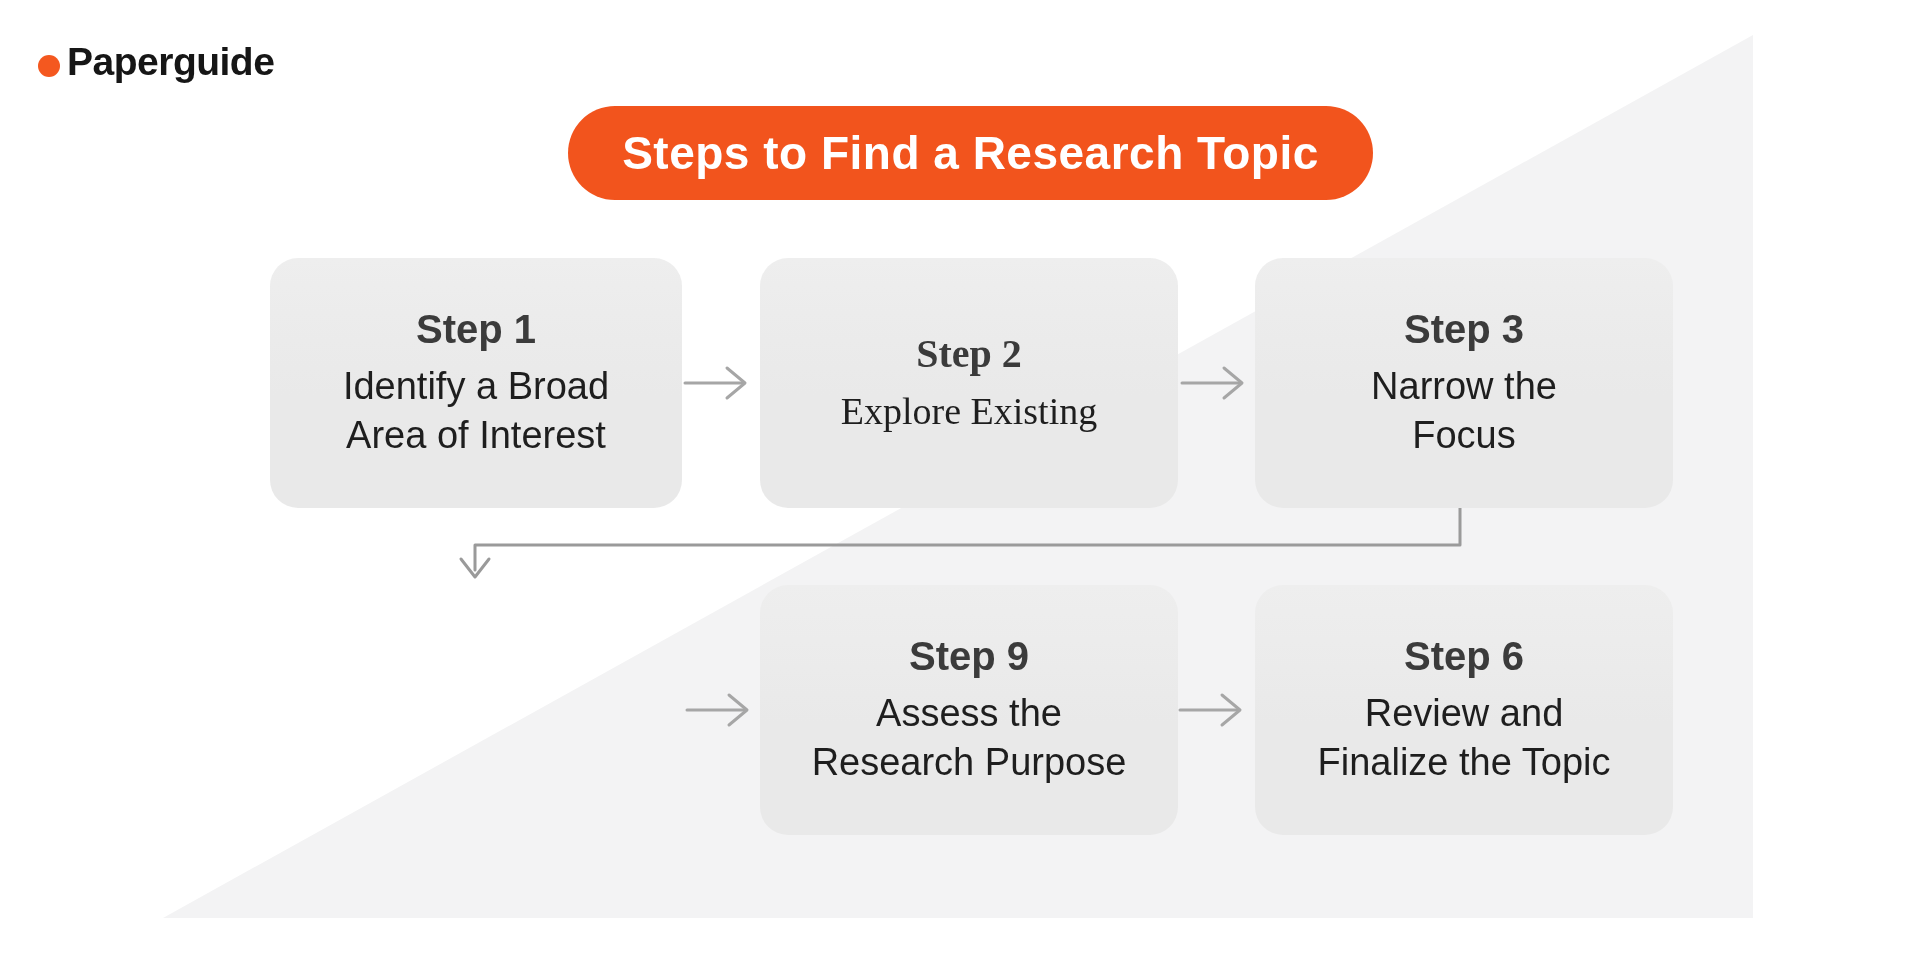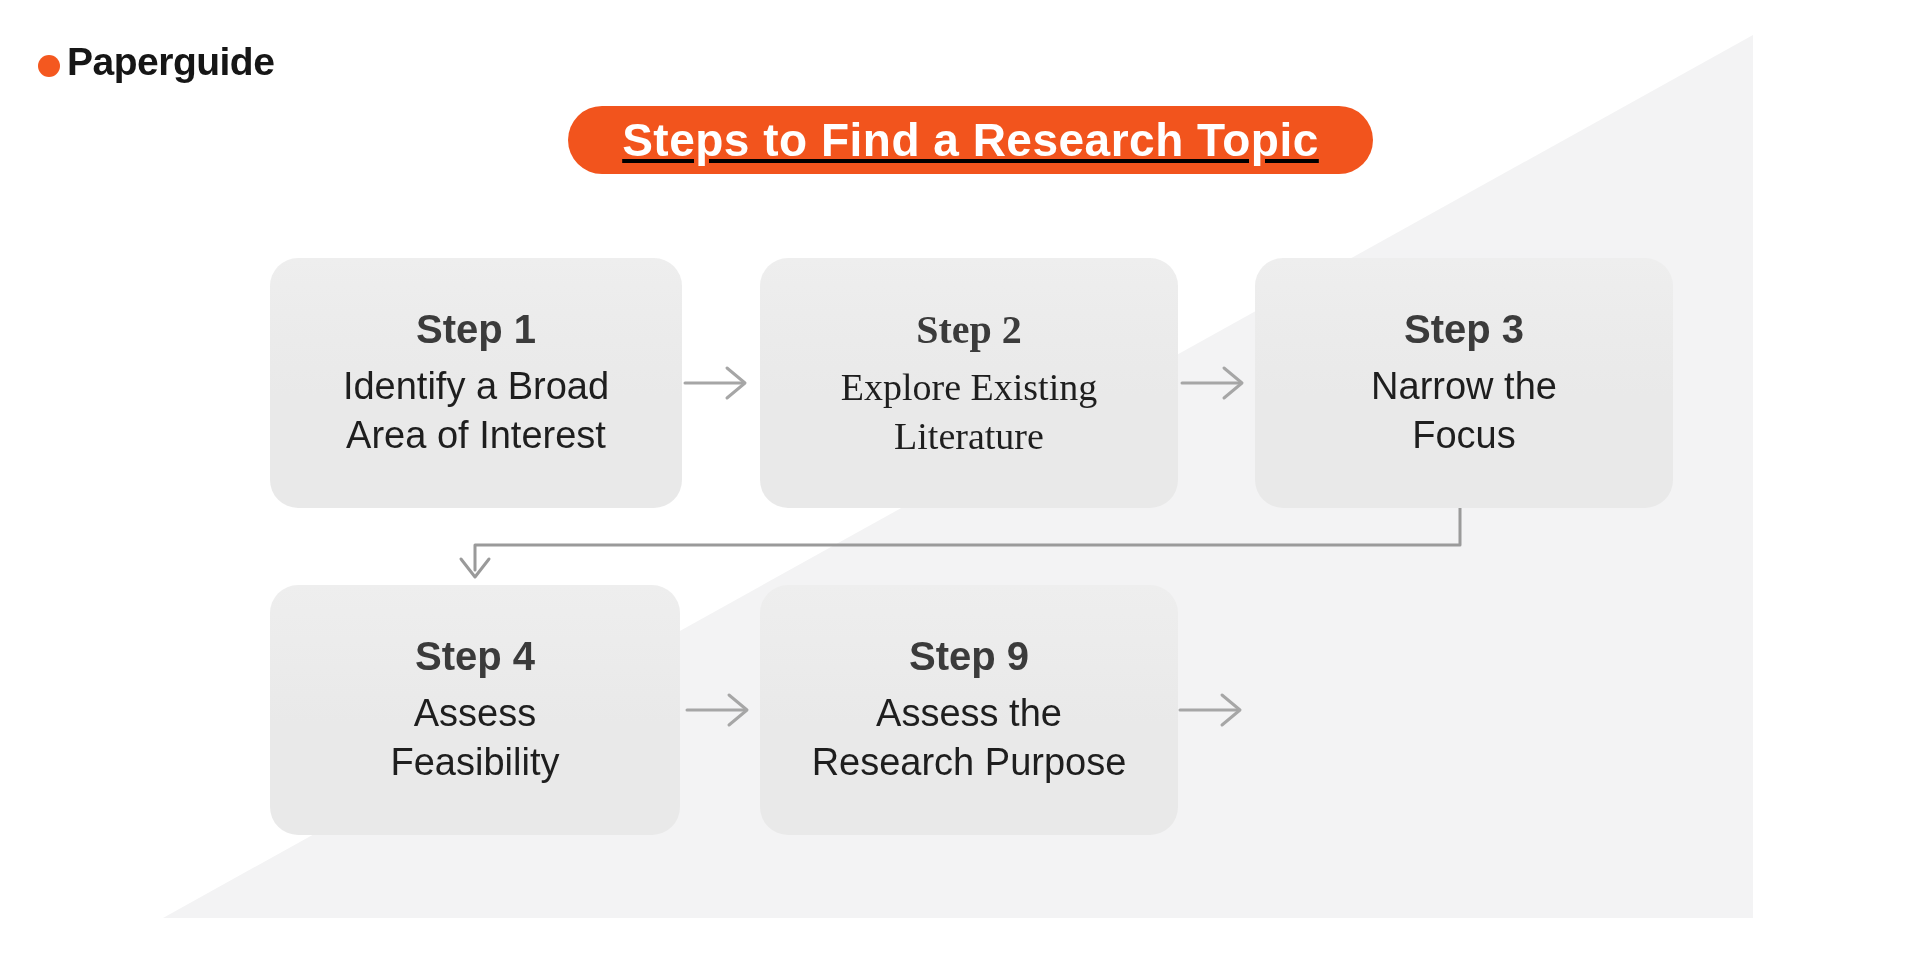--- a/index.html
+++ b/index.html
@@ -25,24 +25,24 @@
     margin-left:8px;
   }
   .bg-svg{position:absolute;left:0;top:0;width:1920px;height:960px;pointer-events:none;}
   .bg-tri{fill:var(--bg-triangle);}
 
   .logo{position:absolute;left:30px;top:40px;display:flex;align-items:center;gap:7px;}
   .logo-dot{width:22px;height:22px;border-radius:50%;background:var(--logo-dot);margin-top:8px;}
   .logo-text{font-size:39px;font-weight:800;letter-spacing:-0.5px;color:var(--logo-text-color);}
 
   .banner{
-    position:absolute;left:560px;top:106px;width:805px;height:68px;
+    position:absolute;left:560px;top:106px;width:805px;height:94px;
     background:var(--accent-orange);
     border-radius:47px;
-    display:flex;align-items:center;justify-content:center;text-decoration:underline;
+    display:flex;align-items:center;justify-content:center;
   }
   .banner-text{color:#ffffff;font-size:46px;font-weight:700;letter-spacing:0.5px;}
 
   .step{
     position:absolute;
     background:linear-gradient(180deg,var(--box-bg-top) 0%,var(--box-bg) 55%);
     border-radius:28px;
     display:flex;flex-direction:column;align-items:center;justify-content:center;
     text-align:center;
   }
@@ -101,57 +101,56 @@
 
   <svg class="arrow a1" viewBox="0 0 78 44" aria-hidden="true">
     <line class="arrow-stroke" x1="3" y1="22" x2="60" y2="22"></line>
     <polyline class="arrow-stroke" points="45,7 63,22 45,37"></polyline>
   </svg>
 
   <div class="step row1 b2">
     <div class="step-label">Step 2</div>
     <div class="step-title">
       <div>Explore Existing</div>
-      <div>Literature</div>
     </div>
   </div>
 
   <svg class="arrow a2" viewBox="0 0 78 44" aria-hidden="true">
     <line class="arrow-stroke" x1="3" y1="22" x2="60" y2="22"></line>
     <polyline class="arrow-stroke" points="45,7 63,22 45,37"></polyline>
   </svg>
 
   <div class="step row1 b3">
     <div class="step-label">Step 3</div>
     <div class="step-title">
       <div>Narrow the</div>
       <div>Focus</div>
     </div>
   </div>
 
-  <div class="step row2 b4">
-    <div class="step-label">Step 4</div>
-    <div class="step-title">
-      <div>Assess</div>
-      <div>Feasibility</div>
-    </div>
-  </div>
 
   <svg class="arrow a3" viewBox="0 0 78 44" aria-hidden="true">
     <line class="arrow-stroke" x1="3" y1="22" x2="60" y2="22"></line>
     <polyline class="arrow-stroke" points="45,7 63,22 45,37"></polyline>
   </svg>
 
   <div class="step row2 b5">
     <div class="step-label">Step 9</div>
     <div class="step-title">
       <div>Assess the</div>
       <div>Research Purpose</div>
     </div>
   </div>
 
   <svg class="arrow a4" viewBox="0 0 78 44" aria-hidden="true">
     <line class="arrow-stroke" x1="3" y1="22" x2="60" y2="22"></line>
     <polyline class="arrow-stroke" points="45,7 63,22 45,37"></polyline>
   </svg>
 
+  <div class="step row2 b6">
+    <div class="step-label">Step 6</div>
+    <div class="step-title">
+      <div>Review and</div>
+      <div>Finalize the Topic</div>
+    </div>
+  </div>
 
 </div>
 
 </body></html>

